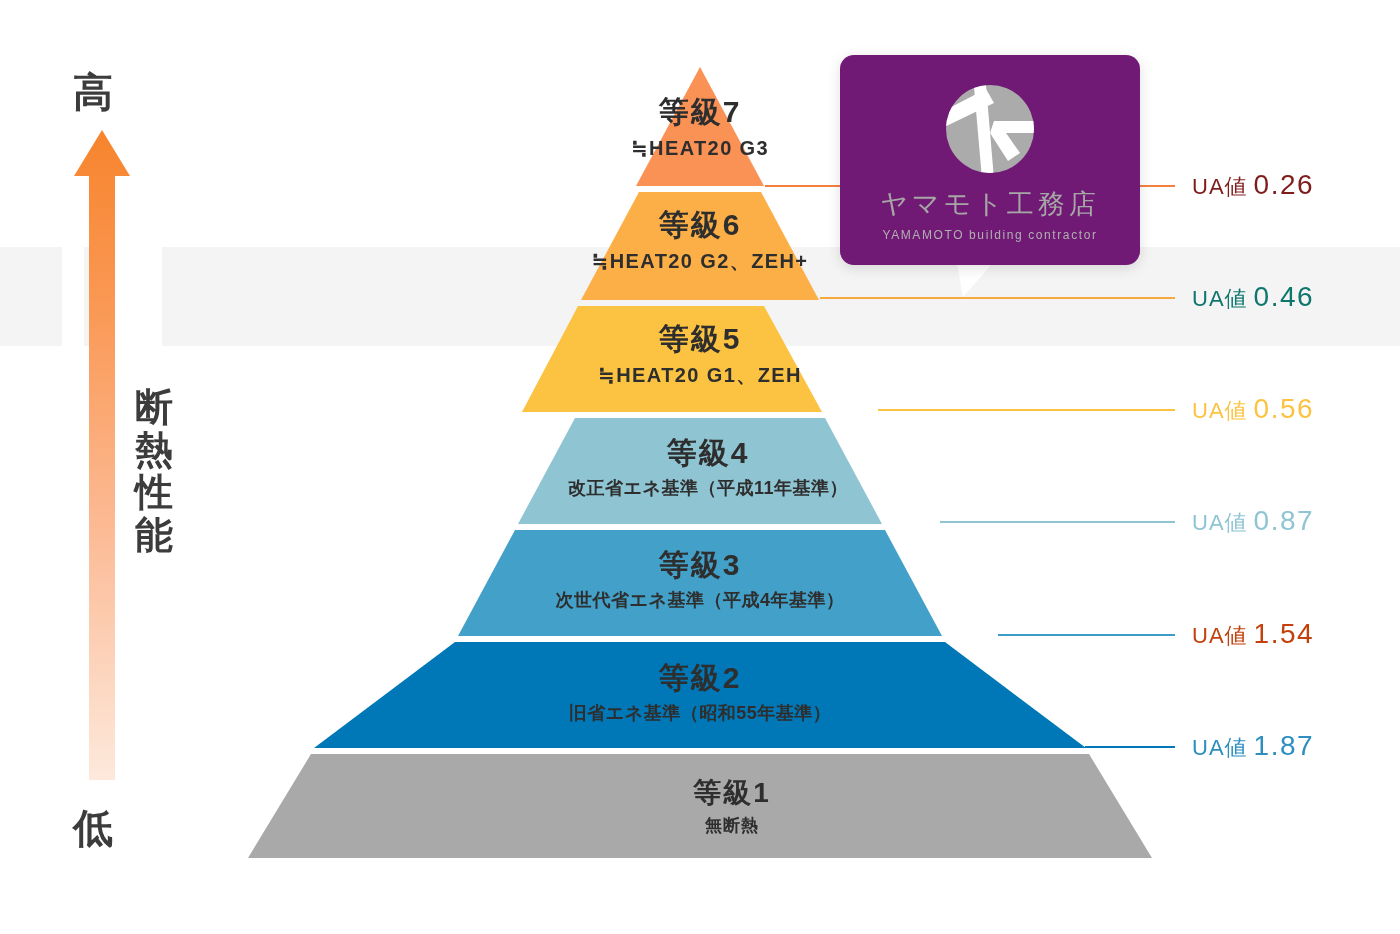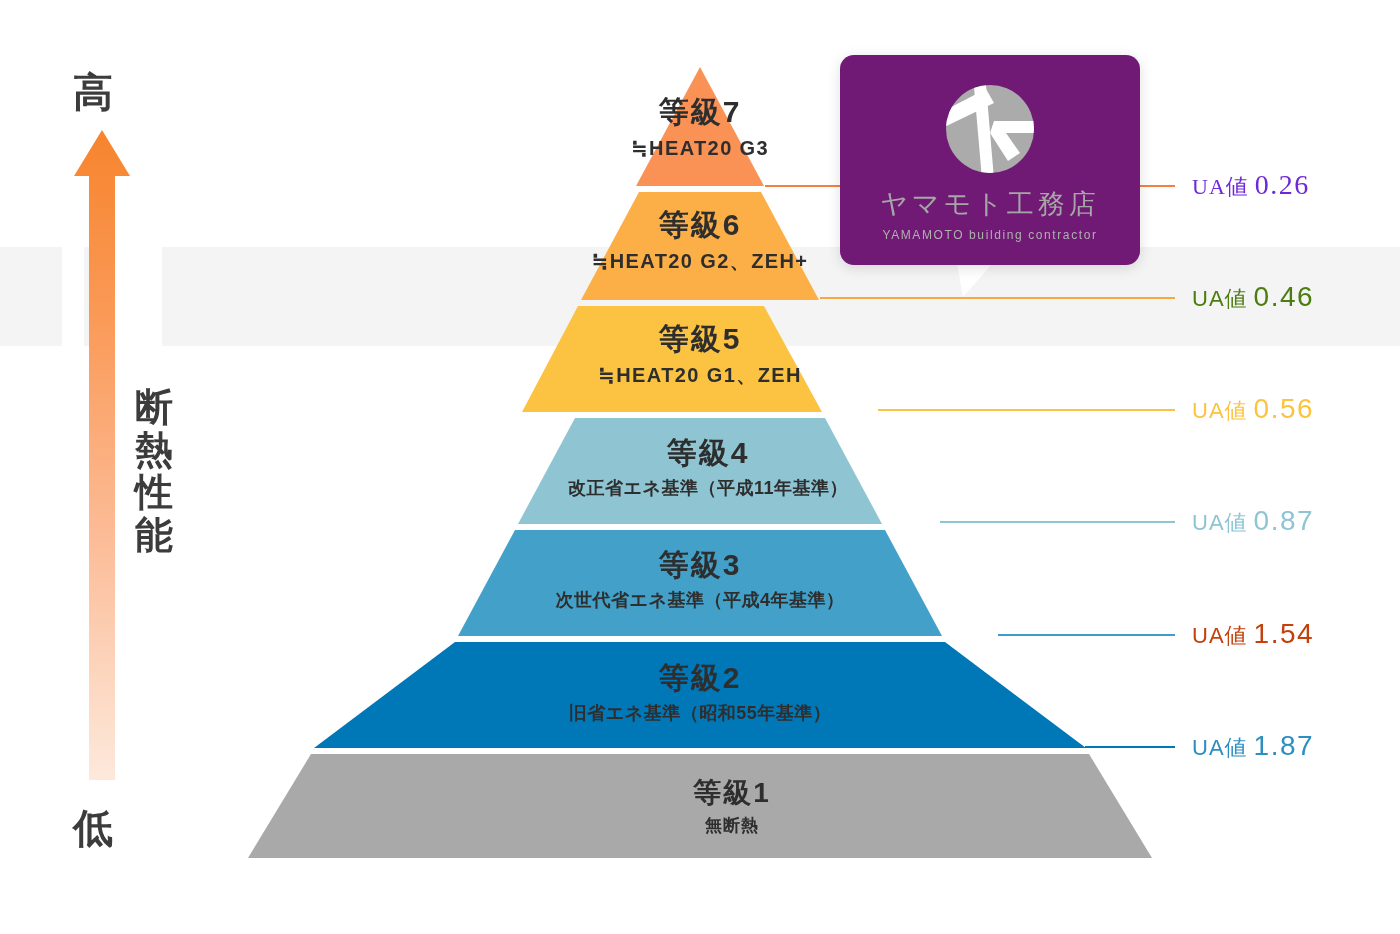--- a/index.html
+++ b/index.html
@@ -260,28 +260,28 @@
     <div class="tier-sub">旧省エネ基準（昭和55年基準）</div>
   </div>
   <div class="tier-text t1" style="left:732px; top:778px;">
     <div class="tier-title">等級1</div>
     <div class="tier-sub">無断熱</div>
   </div>
 
   <div class="ua-row" id="uarow0" style="left:765px; top:185px; width:410px;">
     <div class="ua-line" id="ualine0" style="width: 410px; background: rgb(244, 128, 63);"></div>
   </div>
-  <div class="ua-text" id="uatext0" style="top: 185px; color: #6d28d9; font-family: Liberation Serif, serif;">
+  <div class="ua-text" id="uatext0" style="top: 185px; color: #7f1d1d;">
     <span>UA値</span><span class="ua-num">0.26</span>
   </div>
 
   <div class="ua-row" id="uarow1" style="left:820px; top:297px; width:355px;">
     <div class="ua-line" id="ualine1" style="width: 355px; background: rgb(247, 169, 62);"></div>
   </div>
-  <div class="ua-text" id="uatext1" style="top: 297px; color: #4d7c0f;">
+  <div class="ua-text" id="uatext1" style="top: 297px; color: #0f766e;">
     <span>UA値</span><span class="ua-num">0.46</span>
   </div>
 
   <div class="ua-row" id="uarow2" style="left:878px; top:409px; width:297px;">
     <div class="ua-line" id="ualine2" style="width: 297px; background: rgb(251, 195, 65);"></div>
   </div>
   <div class="ua-text" id="uatext2" style="top: 409px; color: rgb(251, 195, 65);">
     <span>UA値</span><span class="ua-num">0.56</span>
   </div>
 

